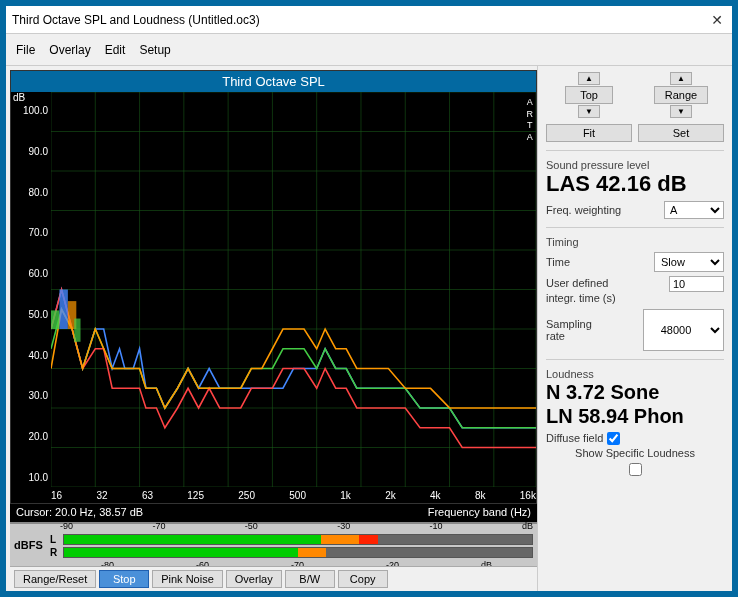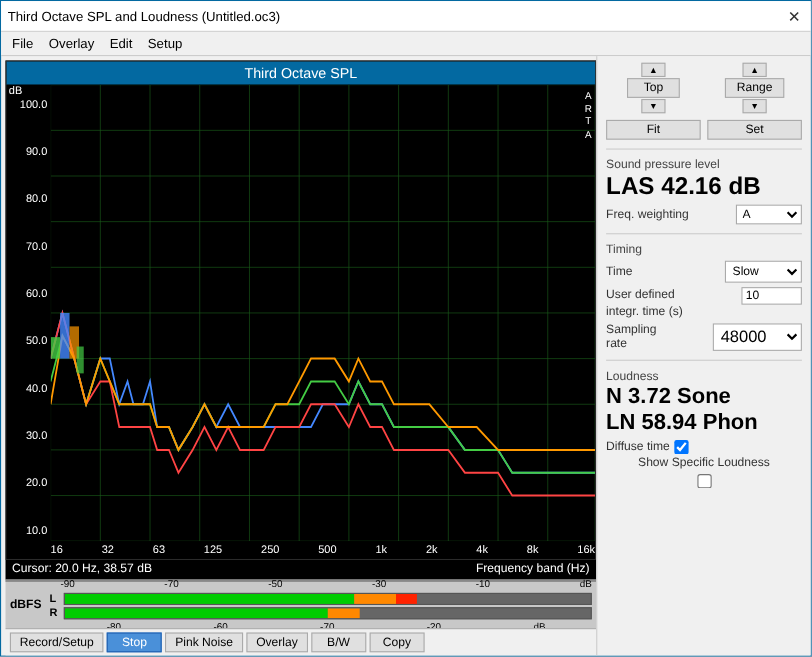--- a/index.html
+++ b/index.html
@@ -1,24 +1,24 @@
 <!DOCTYPE html>
 <html><head>
   <meta charset="utf-8">
   <style>
     * { box-sizing: border-box; margin: 0; padding: 0; }
     body { font-family: 'Segoe UI', Arial, sans-serif; font-size: 12px; background: #f0f0f0; width: 738px; height: 597px; overflow: hidden; }
     
-    .window { width: 738px; height: 597px; background: #f0f0f0; border: 1px solid #0369a1; display: flex; flex-direction: column; }
+    .window { width: 738px; height: 597px; background: #f0f0f0; border: 6px solid #0369a1; display: flex; flex-direction: column; }
     
     .title-bar { background: #fff; border-bottom: 1px solid #ccc; display: flex; align-items: center; justify-content: space-between; padding: 4px 6px; height: 28px; }
     .title-text { font-size: 12px; color: #000; }
     .close-btn { width: 18px; height: 18px; cursor: pointer; display: flex; align-items: center; justify-content: center; font-size: 14px; color: #333; }
     
-    .menu-bar { display: flex; align-items: center; padding: 1px 4px; background: #f0f0f0; border-bottom: 1px solid #ccc; height: 22px; gap: 2px; }
+    .menu-bar { display: flex; align-items: center; padding: 1px 4px; background: #f0f0f0; border-bottom: 1px solid #ccc; height: 32px; gap: 2px; }
     .menu-item { padding: 1px 6px; cursor: pointer; font-size: 12px; }
     
     .main-content { display: flex; flex: 1; overflow: hidden; }
     .ctrl-btn { padding: 2px 8px; font-size: 11px; cursor: pointer; background: #e0e0e0; border: 1px solid #aaa; min-width: 50px; text-align: center; }
     .ctrl-btn.active { background: #4a90d9; color: #fff; border-color: #2060b0; }
     
     .right-panel { width: 195px; padding: 6px 8px; display: flex; flex-direction: column; gap: 6px; background: #f0f0f0; border-left: 1px solid #ccc; }
     
     select { font-size: 11px; padding: 1px 2px; border: 1px solid #aaa; background: #fff; }
     input[type=text] { font-size: 11px; padding: 1px 3px; border: 1px solid #aaa; width: 55px; }
@@ -179,21 +179,21 @@
             <span>-80</span>
             <span>-60</span>
             <span>-70</span>
             <span>-20</span>
             <span>dB</span>
           </div>
         </div>
       </div>
 
       <div style="display:flex;align-items:center;gap:3px;padding:3px 4px;background:#f0f0f0;border-top:1px solid #aaa;">
-        <button class="ctrl-btn">Record/Setup</button>
+        <button class="ctrl-btn">Range/Reset</button>
         <button class="ctrl-btn active">Stop</button>
         <button class="ctrl-btn">Pink Noise</button>
         <button class="ctrl-btn">Overlay</button>
         <button class="ctrl-btn">B/W</button>
         <button class="ctrl-btn">Copy</button>
       </div>
     </div>
 
     <div class="right-panel">
 
@@ -239,36 +239,36 @@
             <option>Fast</option>
             <option>Impulse</option>
           </select>
         </div>
         <div style="display:flex;align-items:flex-start;justify-content:space-between;margin-top:4px;">
           <span style="font-size:11px;color:#333;line-height:1.3;">User defined<br>integr. time (s)</span>
           <input type="text" value="10" style="font-size: 11px; padding: 1px 3px; border: 1px solid rgb(170, 170, 170); width: 55px;">
         </div>
         <div style="display:flex;align-items:center;justify-content:space-between;margin-top:4px;gap:32px;">
           <span style="font-size:11px;color:#333;">Sampling rate</span>
-          <select style="font-size:15px;padding:2px;border:1px solid #aaa;width:84px;">
+          <select style="font-size:11px;padding:13px;border:1px solid #aaa;width:84px;">
             <option>48000</option>
             <option>44100</option>
             <option>96000</option>
           </select>
         </div>
       </div>
 
       <div class="divider"></div>
 
       <div>
         <div style="font-size:11px;color:#444;">Loudness</div>
         <div style="font-size:20px;font-weight:bold;color:#000;line-height:1.2;">N 3.72 Sone</div>
         <div style="font-size:20px;font-weight:bold;color:#000;line-height:1.2;">LN 58.94 Phon</div>
         <div style="display:flex;align-items:center;gap:4px;margin-top:4px;">
-          <span style="font-size:11px;color:#333;">Diffuse time</span>
+          <span style="font-size:11px;color:#333;">Diffuse field</span>
           <input type="checkbox" checked="" style="">
         </div>
         <div style="display:flex;align-items:center;gap:4px;margin-top:2px;flex-direction:column;">
           <span style="font-size:11px;color:#333;">Show Specific Loudness</span>
           <input type="checkbox" style="">
         </div>
       </div>
     </div>
   </div>
 </div>

